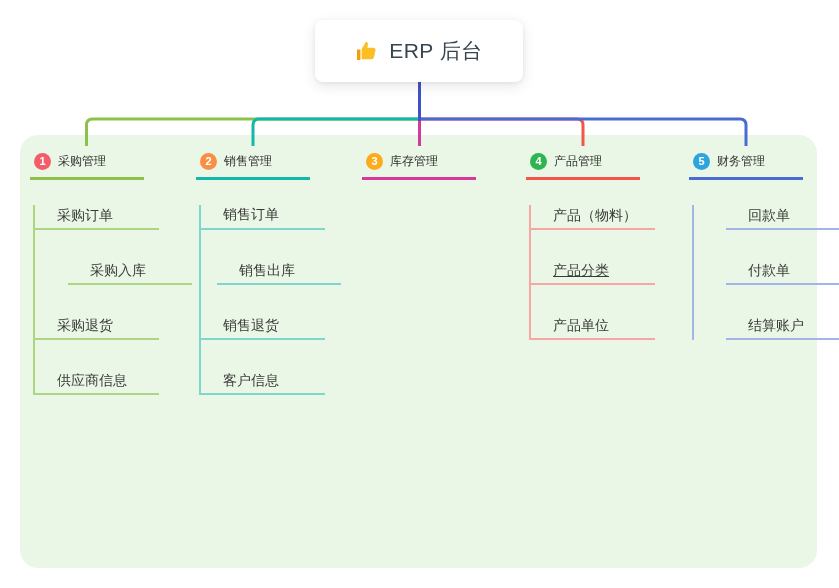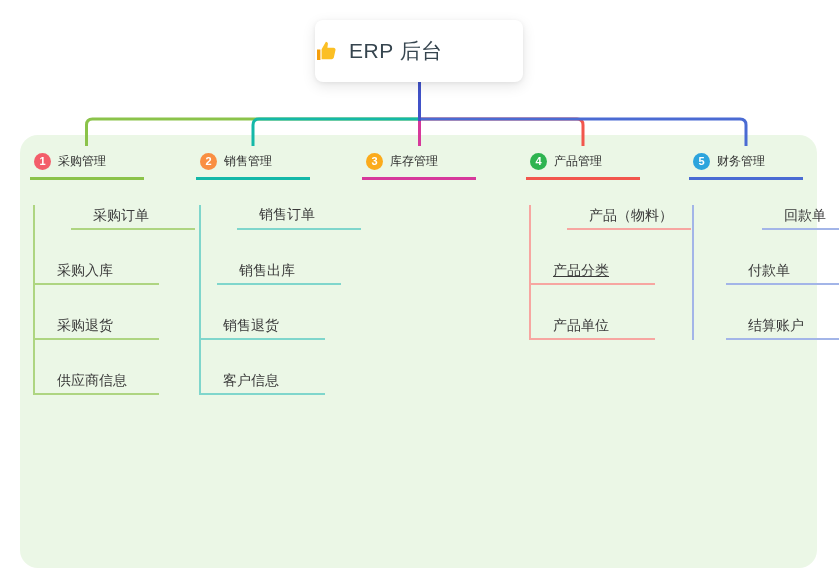--- a/index.html
+++ b/index.html
@@ -6,21 +6,21 @@
   body{
     width:839px;height:588px;position:relative;overflow:hidden;
     font-family:"Liberation Sans","DejaVu Sans",sans-serif;
     -webkit-font-smoothing:antialiased;
   }
   
   .root-card{
     position:absolute;left:315px;top:20px;width:208px;height:62px;
     background:#ffffff;border-radius:8px;
     box-shadow:0 1px 4px rgba(0,0,0,.06),0 4px 14px rgba(0,0,0,.10);
-    display:flex;align-items:center;justify-content:flex-start;gap:10px;
+    display:flex;align-items:center;justify-content:center;gap:10px;
   }
   .root-title{font-size:21px;font-weight:500;color:#36454f;letter-spacing:.5px;}
   .thumb-icon{width:24px;height:24px;display:inline-block;}
   
   .panel{
     position:absolute;left:20px;top:135px;width:797px;height:433px;
     background:#ebf7e6;border-radius:18px;
   }
   
   .connectors{position:absolute;left:0;top:0;width:839px;height:150px;pointer-events:none;}
@@ -36,21 +36,21 @@
     color:#fff;font-size:11px;font-weight:700;line-height:17px;text-align:center;
   }
   .branch-label{font-size:12px;color:#2f2f2f;white-space:nowrap;}
   .children{margin-left:3px;border-left:2px solid #ccc;}
   .child{
     display:block;width:max-content;min-width:88px;
     margin-top:30px;padding:0 14px 3px 22px;
     border-bottom:2px solid #ccc;
     font-size:14px;line-height:20px;color:#3a3a3a;white-space:nowrap;
   }
-  .child:first-child{margin-top:25px;margin-left:36px;}
+  .child:first-child{margin-top:25px;}
 </style>
 </head>
 <body style="background: rgb(255, 255, 255);">
 
 <div class="panel" style="background: rgb(235, 247, 230);"></div>
 
 <svg class="connectors" width="839" height="150" viewBox="0 0 839 150" xmlns="http://www.w3.org/2000/svg">
     <path d="M419.5,119 H92.5 Q86.5,119 86.5,125 V146" stroke="#8bc34a" stroke-width="3" fill="none"></path>
     <path d="M419.5,119 H259 Q253,119 253,125 V146" stroke="#14b8a8" stroke-width="3" fill="none"></path>
     <path d="M419.5,119 H577 Q583,119 583,125 V146" stroke="#f2564d" stroke-width="3" fill="none"></path>
@@ -70,21 +70,21 @@
 </div>
 
 <div id="branches">
   <div class="branch" style="left: 30px;">
     <div class="branch-header" style="border-bottom-color: rgb(139, 195, 74);">
       <span class="badge" style="background: rgb(243, 93, 106);">1</span>
       <span class="branch-label">采购管理</span>
     </div>
     <div class="children" style="border-left-color: rgb(174, 213, 129);">
         <span class="child" style="border-bottom-color: rgb(174, 213, 129);">采购订单</span>
-        <span class="child" style="border-bottom-color: rgb(174, 213, 129);">采购入库</span>
+        <span class="child" style="border-bottom-color: rgb(174, 213, 129); margin-left: 33px;">采购入库</span>
         <span class="child" style="border-bottom-color: rgb(174, 213, 129);">采购退货</span>
         <span class="child" style="border-bottom-color: rgb(174, 213, 129);">供应商信息</span>
       </div>
   </div>
 
   <div class="branch" style="left: 196px;">
     <div class="branch-header" style="border-bottom-color: rgb(20, 184, 168);">
       <span class="badge" style="background: rgb(249, 143, 66);">2</span>
       <span class="branch-label">销售管理</span>
     </div>

